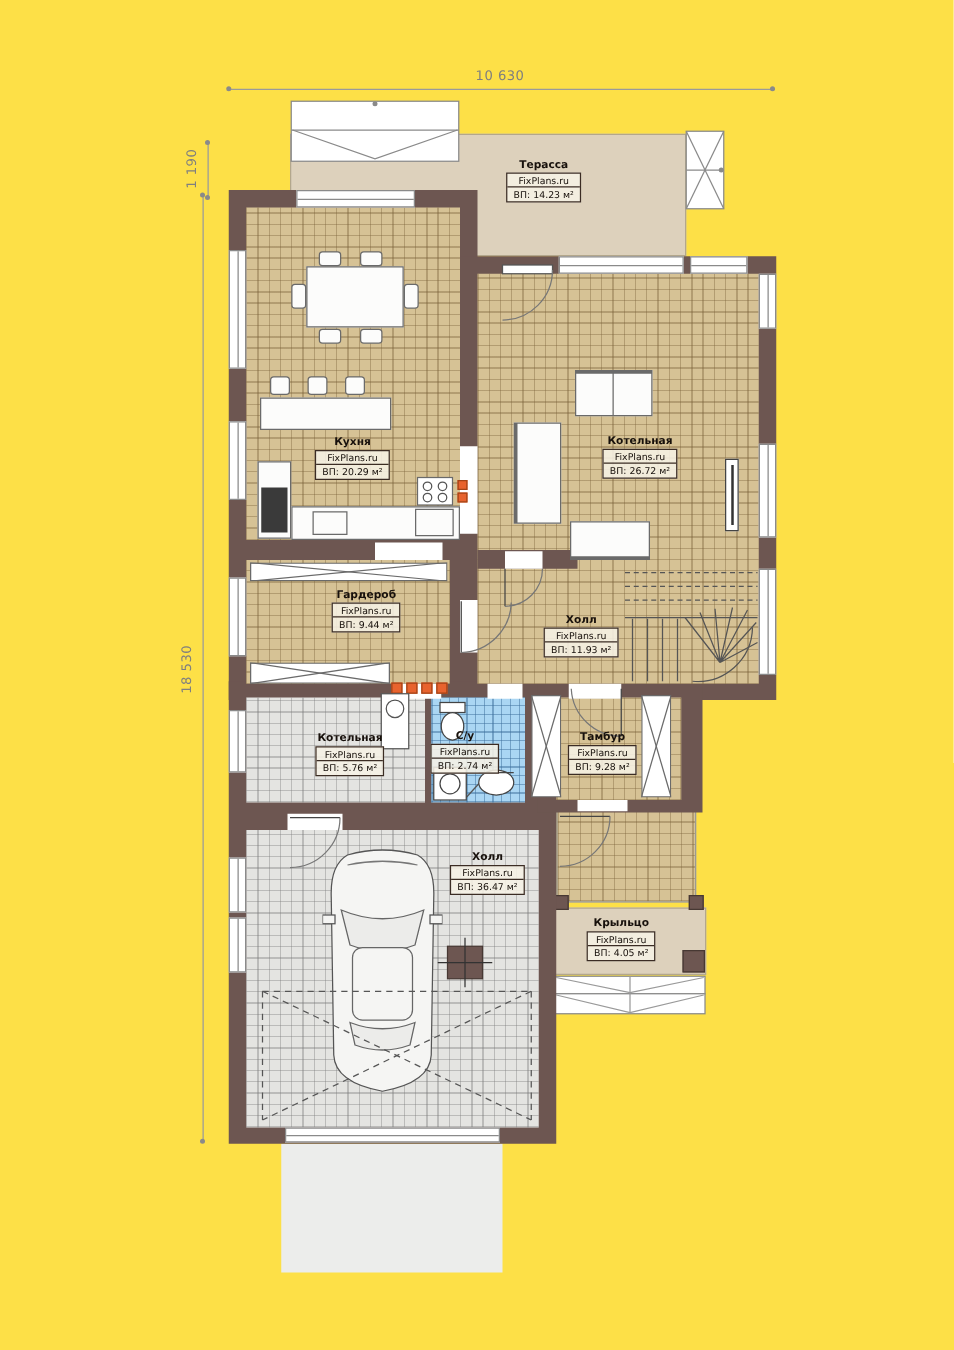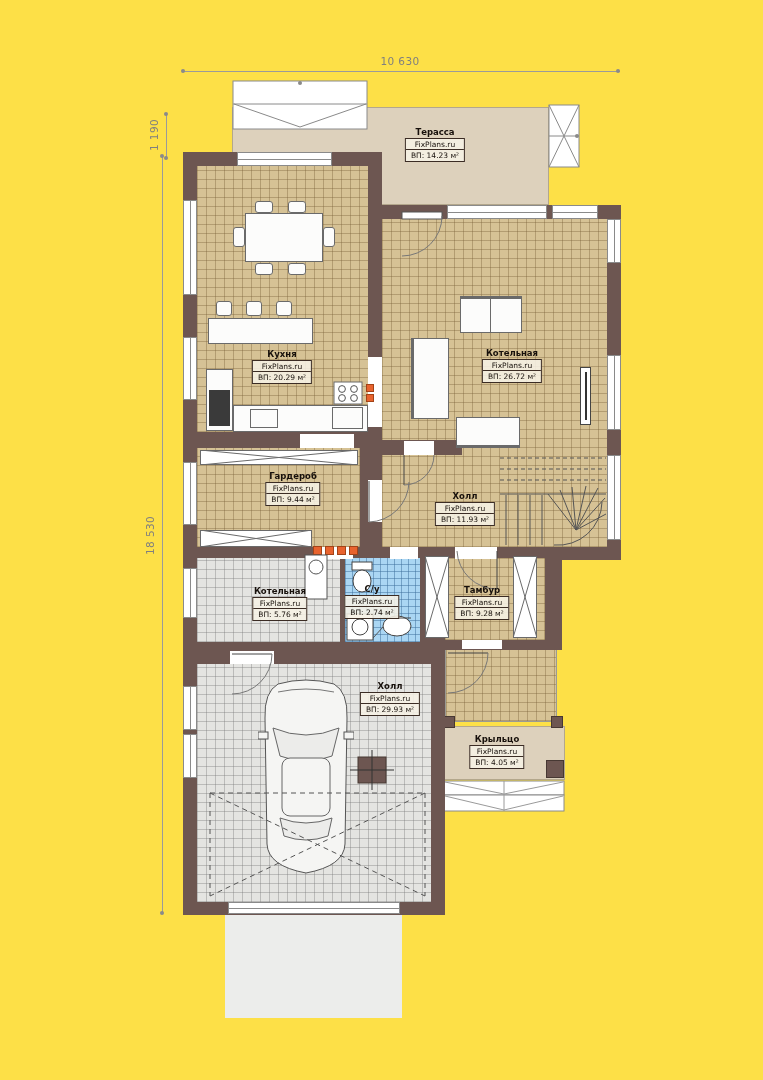--- a/index.html
+++ b/index.html
@@ -319,21 +319,21 @@
     <div class="name">Тамбур</div>
     <div class="box">
         <div class="site">FixPlans.ru</div>
     <div class="area">ВП: 9.28 м²</div>
       </div>
   </div>
   <div class="room-label" style="left:390px;top:681px">
     <div class="name">Холл</div>
     <div class="box">
         <div class="site">FixPlans.ru</div>
-    <div class="area">ВП: 29.93 м²</div>
+    <div class="area">ВП: 36.47 м²</div>
       </div>
   </div>
   <div class="room-label" style="left:497px;top:734px">
     <div class="name">Крыльцо</div>
     <div class="box">
         <div class="site">FixPlans.ru</div>
     <div class="area">ВП: 4.05 м²</div>
       </div>
   </div>
 

